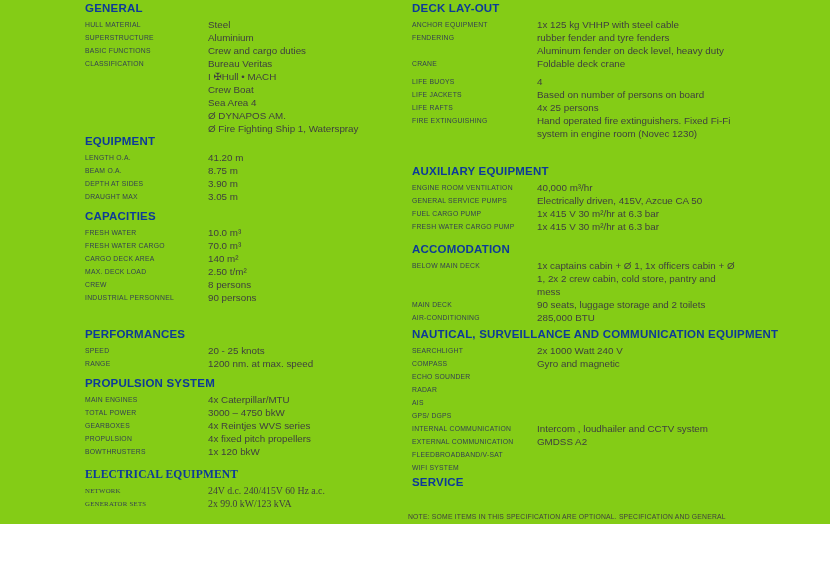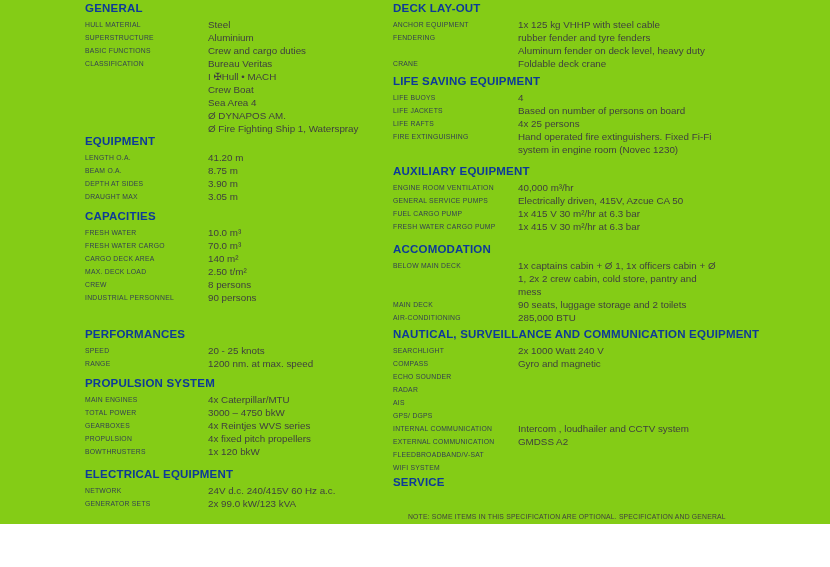--- a/index.html
+++ b/index.html
@@ -9,21 +9,21 @@
   }
   html, body {
     margin: 0; padding: 0;
     width: 830px; height: 567px;
     background: #ffffff;
     font-family: "Liberation Sans", "DejaVu Sans", sans-serif;
   }
   .page { position: absolute; top: 0; left: 0; width: 830px; height: 524px; overflow: hidden; background:#84cc16; }
   .col { position: absolute; top: 0; height: 567px; }
   .col-left  { left: 85px;  width: 322px; }
-  .col-right { left: 393px; width: 352px; }
+  .col-right { left: 412px; width: 352px; }
   .section { position: absolute; left: 0; width: 100%; }
   .sec-title {
     font-size: 11.5px; font-weight: bold; color: var(--heading);
     line-height: 13px; margin-bottom: 3px; letter-spacing: 0.2px; white-space: nowrap;
   }
   .row { display: flex; align-items: flex-start; min-height: 13px; }
   .label {
     flex: 0 0 auto; width: 123px;
     font-size: 6.8px; line-height: 13px; color: var(--label);
     letter-spacing: 0.25px; white-space: nowrap;
@@ -31,21 +31,21 @@
   .col-right .label { width: 125px; }
   .value { flex: 1 1 auto; min-height: 13px; }
   .vline { font-size: 9.8px; line-height: 13px; color: var(--value); white-space: nowrap; }
 
   
   .col-left  .section:nth-child(1) { top: 2px; }
   .col-left  .section:nth-child(2) { top: 135px; }
   .col-left  .section:nth-child(3) { top: 210px; }
   .col-left  .section:nth-child(4) { top: 328px; }
   .col-left  .section:nth-child(5) { top: 377px; }
-  .col-left  .section:nth-child(6) { top: 468px; }
+  .col-left  .section:nth-child(6) { top: 468px; font-family: Liberation Serif, serif; }
   .col-right .section:nth-child(1) { top: 2px; }
   .col-right .section:nth-child(2) { top: 75px; }
   .col-right .section:nth-child(3) { top: 165px; }
   .col-right .section:nth-child(4) { top: 243px; }
   .col-right .section:nth-child(5) { top: 328px; }
   .col-right .section:nth-child(6) { top: 476px; }
 
   .footer-note { position: absolute; left: 408px; top: 512px; width: 352px; }
   .note-line { font-size: 6.8px; line-height: 9.5px; color: var(--value); letter-spacing: 0.2px; white-space: nowrap; }
   .doc-date {
@@ -237,21 +237,20 @@
           </div>
         </div>
         <div class="row">
           <div class="label">CRANE</div>
           <div class="value">
             <div class="vline">Foldable deck crane</div>
           </div>
         </div>
       </div>
       <div class="section">
-        <div class="sec-title">LIFE SAVING EQUIPMENT</div>
         <div class="row">
           <div class="label">LIFE BUOYS</div>
           <div class="value">
             <div class="vline">4</div>
           </div>
         </div>
         <div class="row">
           <div class="label">LIFE JACKETS</div>
           <div class="value">
             <div class="vline">Based on number of persons on board</div>

